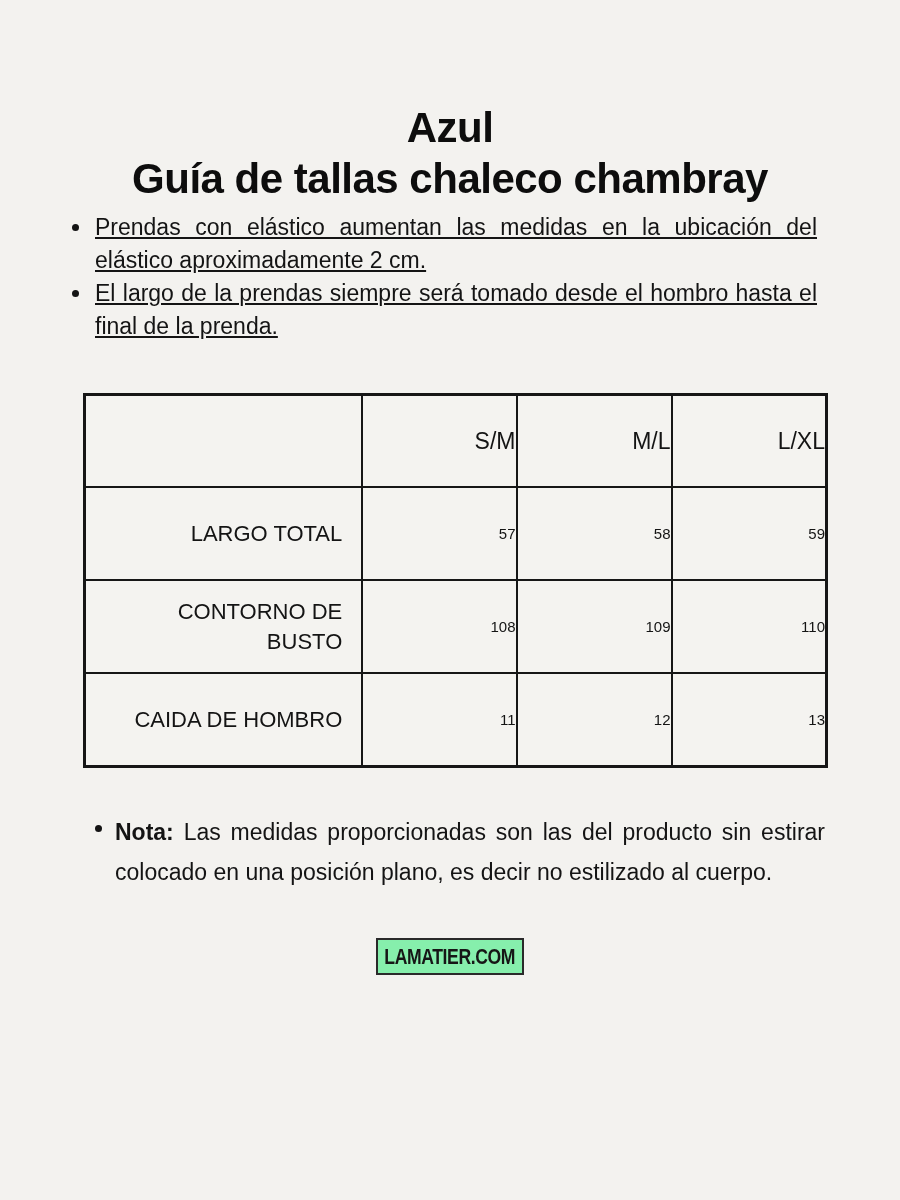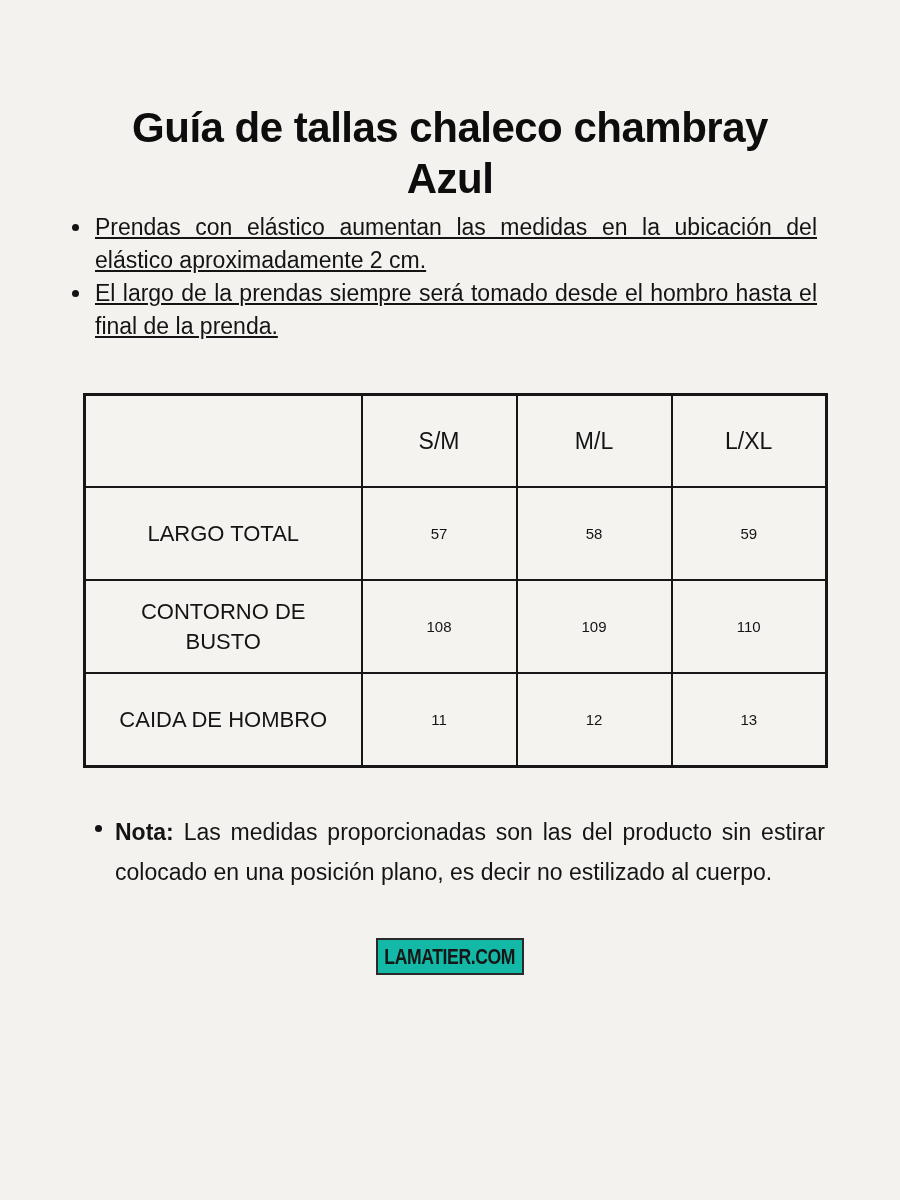--- a/index.html
+++ b/index.html
@@ -57,21 +57,21 @@
     table-layout: fixed;
     margin: 50px 0 0 0;
     width: 742px;
     background: #f4f3f0;
     border: 3px solid #161616;
   }
   .size-table col.c-label { width: 277px; }
   .size-table col.c-val { width: 155px; }
   .size-table th, .size-table td {
     border: 2px solid #161616;
-    text-align: center;
+    text-align: right;
     vertical-align: middle;
     font-weight: normal;
     padding: 0;
   }
   .size-table thead th { height: 90px; font-size: 23px; }
   .size-table tbody td { height: 91px; border-radius: 12px; }
   td.cell-label { font-size: 22px; }
   td.cell-label .label-inner {
     display: block;
     max-width: 238px;
@@ -88,43 +88,43 @@
     font-size: 23px;
     line-height: 40px;
     text-align: justify;
   }
   .note .note-label { font-weight: bold; }
   .brand-badge {
     box-sizing: border-box;
     width: 148px; height: 37px;
     margin: 46px auto 0 auto;
     border: 2px solid #2a2a2a;
-    background: #14b8a6;
+    background: #86efac;
     display: flex;
     align-items: center;
     justify-content: center;
   }
   .brand-badge .brand-text {
     display: inline-block;
     white-space: nowrap;
     font-size: 22px;
     font-weight: bold;
     letter-spacing: -0.5px;
     transform: scaleX(0.8);
     color: #161616;
   }
 </style>
 </head>
 <body>
 
 <div class="page">
 
   <h1 class="title">
+    <span>Azul</span>
     <span>Guía de tallas chaleco chambray</span>
-    <span>Azul</span>
   </h1>
 
 
   <ul class="bullets">
     <li>
       <span class="dot"></span>
       <span>Prendas con elástico aumentan las medidas en la ubicación del elástico aproximadamente 2 cm.</span>
     </li>
     <li>
       <span class="dot"></span>

